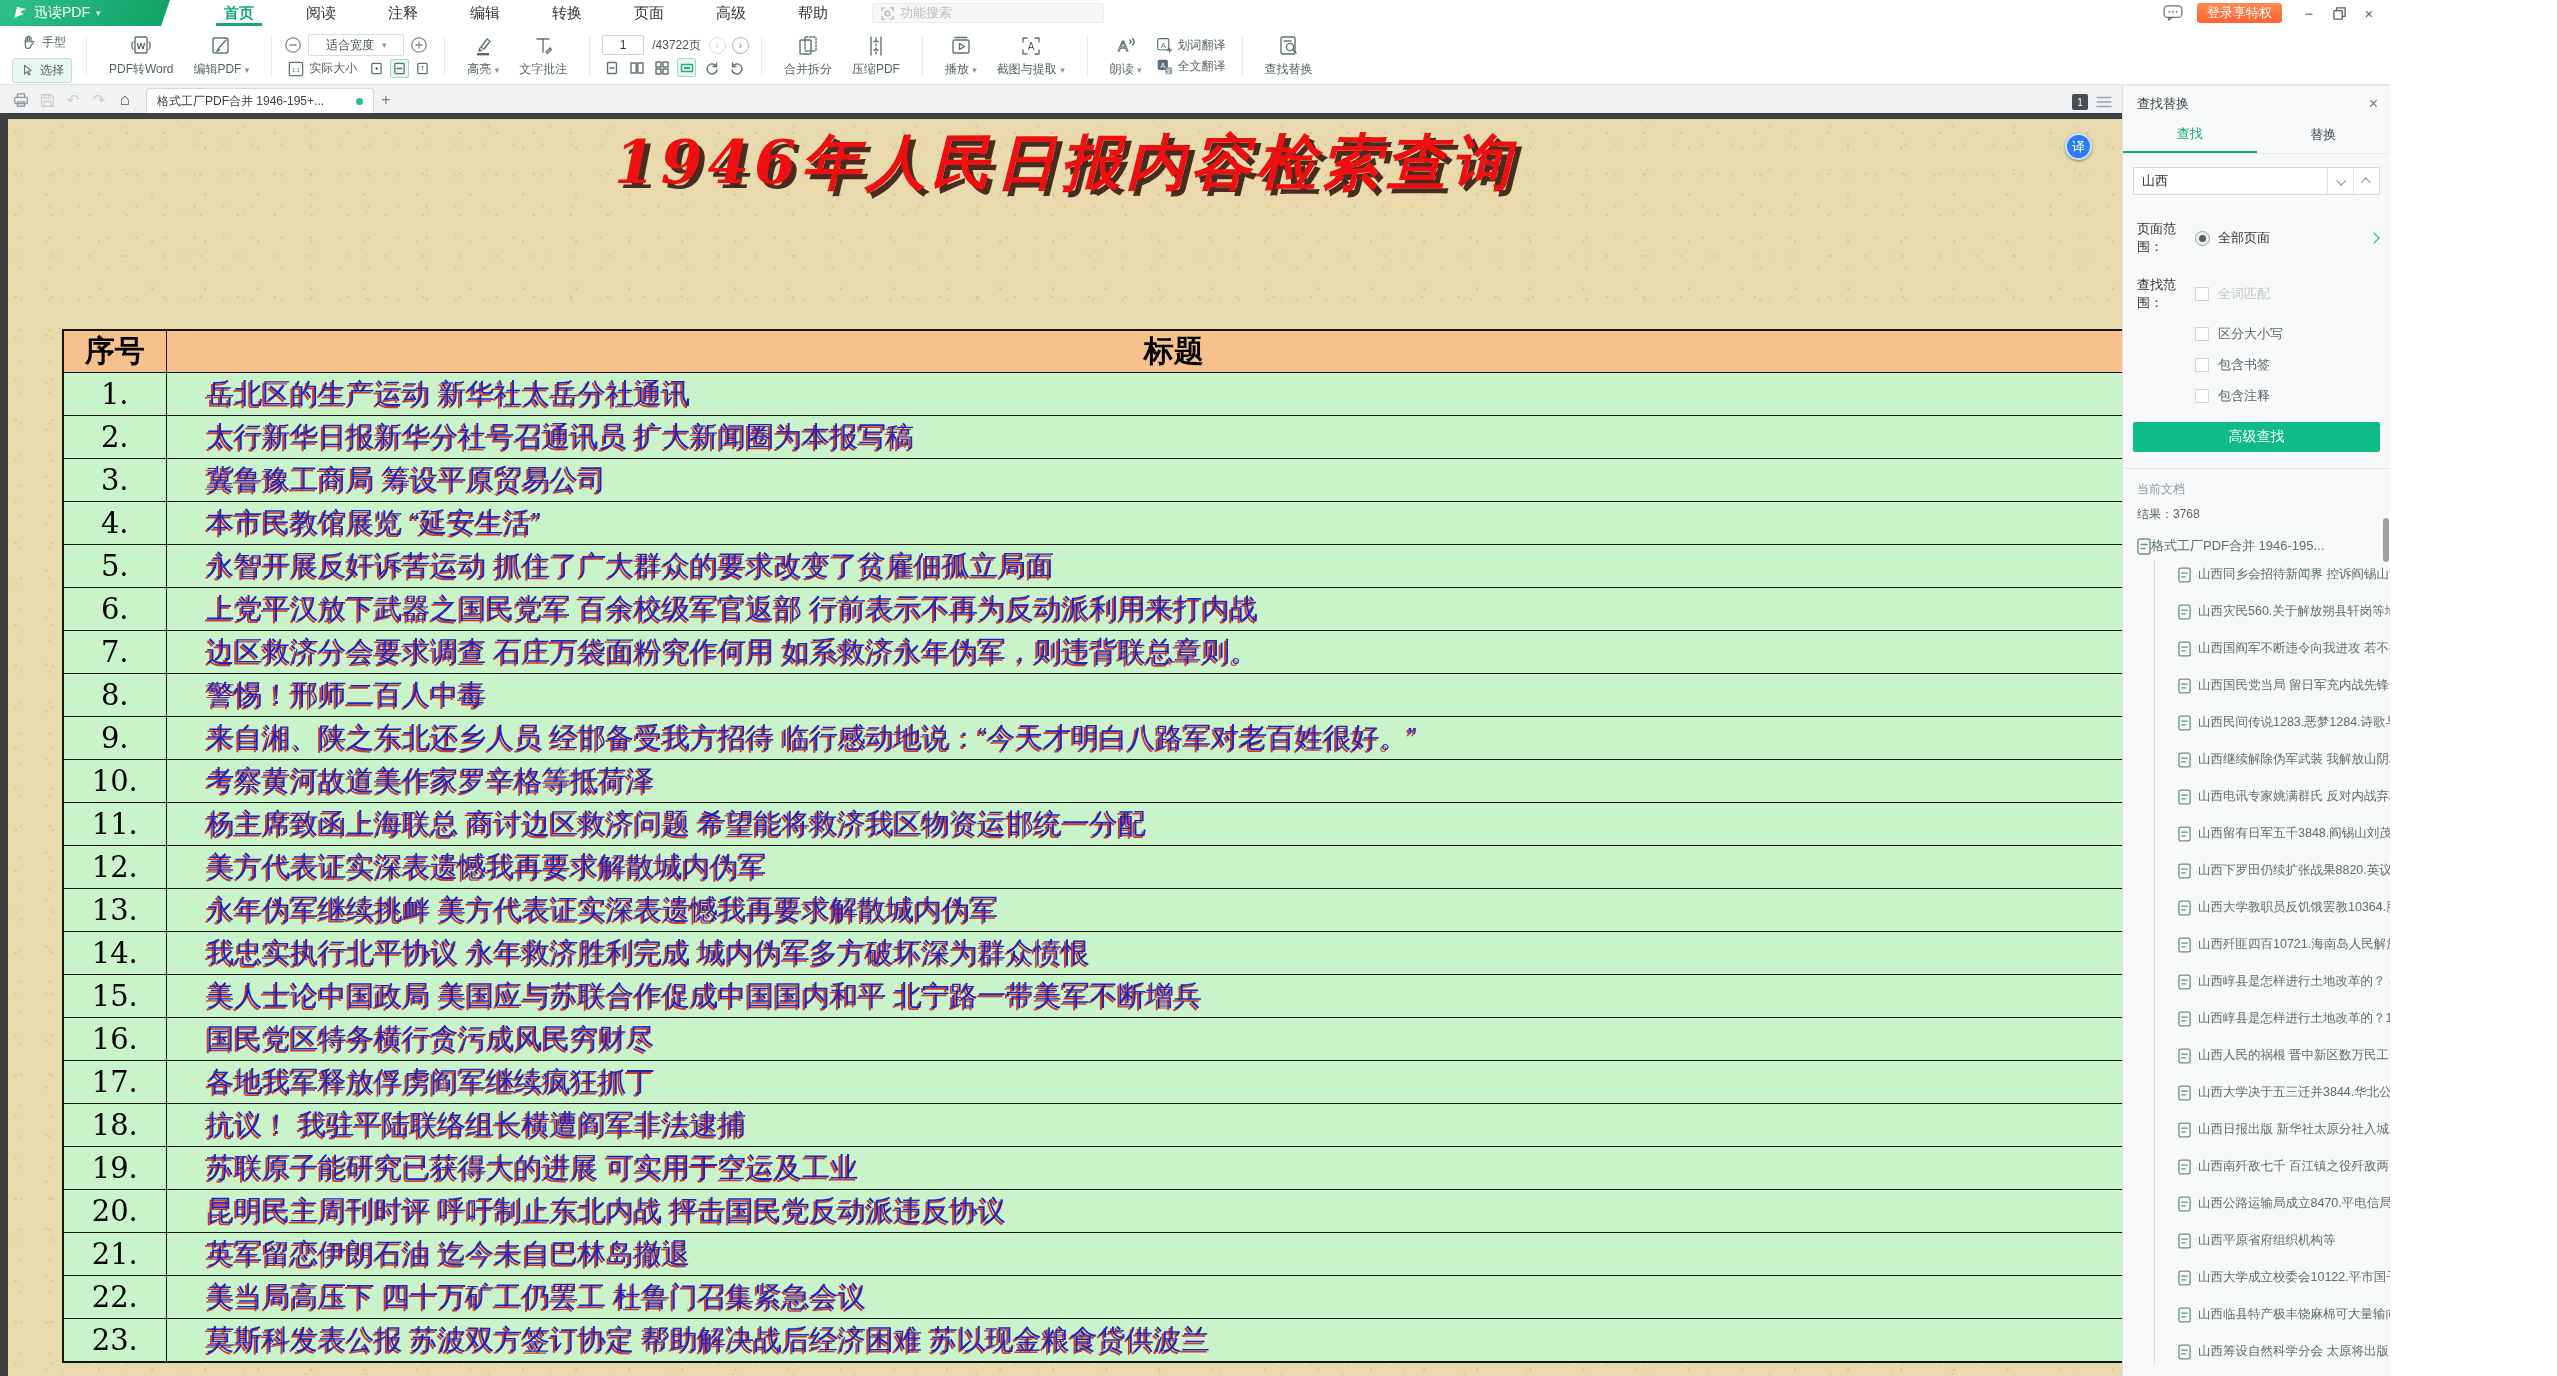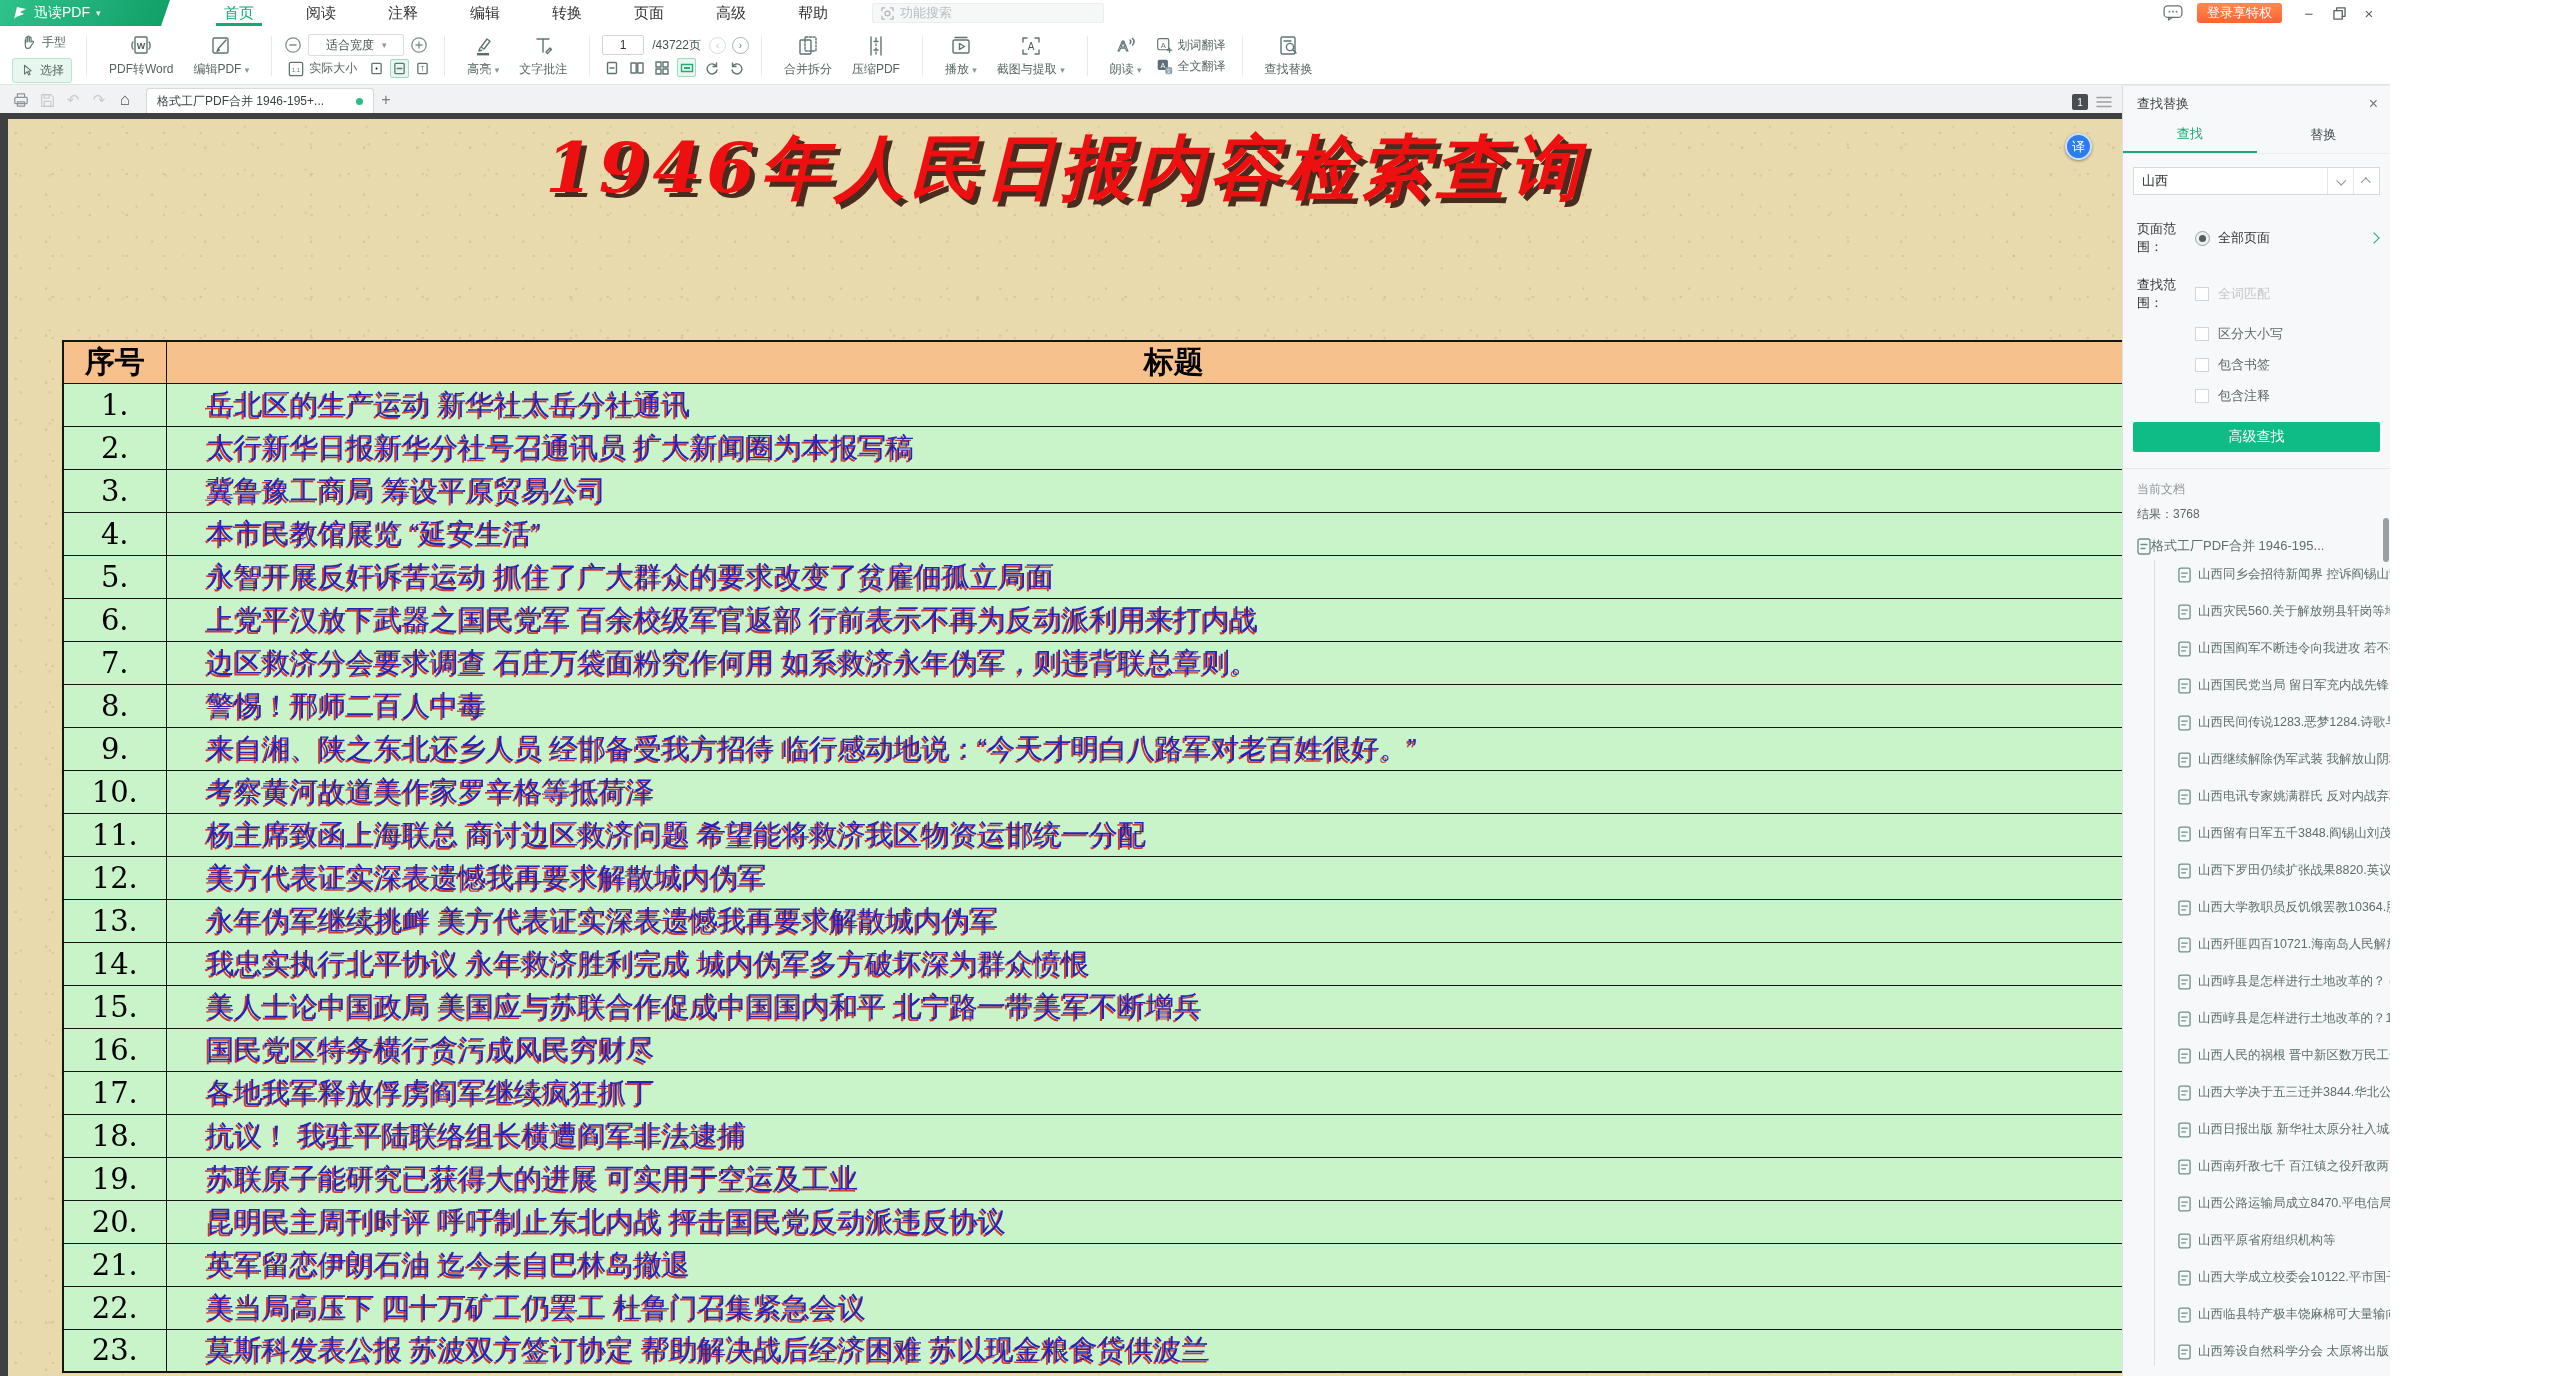--- a/index.html
+++ b/index.html
@@ -7,21 +7,21 @@
   body { font-family:"Liberation Sans", sans-serif; background:#fff; position:relative; }
 
   .app { width:2390px; height:1376px; display:flex; flex-direction:column; }
 
   
   .menubar { height:26px; display:flex; align-items:stretch; background:#fff; position:relative; z-index:5; }
   .logo { width:170px; background:linear-gradient(120deg,#30c28b,#119e67); clip-path:polygon(0 0,100% 0,calc(100% - 9px) 100%,0 100%); display:flex; align-items:center; gap:6px; padding-left:12px; color:#fff; font-size:14px; }
   .logo .caret { font-size:9px; opacity:.9; }
   .menu-tabs { display:flex; align-items:stretch; margin-left:28px; }
   .mtab { display:flex; align-items:center; padding:0 26px; font-size:15px; color:#333; position:relative; cursor:default; }
-  .mtab.active { color:#18a970; font-weight:normal;text-align:right; }
+  .mtab.active { color:#18a970; font-weight:bold;text-align:right; }
   .mtab.active::after { content:""; position:absolute; left:18px; right:18px; bottom:0; height:3px; background:#18a970; }
   .func-search { width:232px; height:20px; margin:3px 0 0 18px; background:#f6f7f7; border:1px solid #ececec; border-radius:2px; display:flex; align-items:center; gap:6px; padding:0 8px; color:#b9bfc1; font-size:13px; }
   .mspacer { flex:1; }
   .msgicon { display:flex; align-items:center; margin-right:14px; }
   .login-btn { align-self:center; height:20px; margin-right:14px; border:none; background:linear-gradient(#ff8a4e,#ff6233); color:#fff; font-size:13px; border-radius:3px; padding:0 10px; }
   .winbtns { display:flex; align-items:center; gap:4px; margin-right:8px; }
   .winbtn { width:26px; height:22px; display:flex; align-items:center; justify-content:center; color:#5a5f63; font-size:15px; }
 
   
   .toolbar { height:59px; display:flex; align-items:stretch; padding:2px 6px 0 6px; border-bottom:1px solid #e3e5e5; background:#fff; }
@@ -62,21 +62,21 @@
 
   
   .viewport { flex:1; position:relative; background:#3e4041; overflow:hidden; }
   .page { position:absolute; left:8px; top:6px; right:0; bottom:-60px; background-color:#e8daac;
     background-image:
       radial-gradient(circle at 21% 34%, rgba(150,112,52,.18) 1px, transparent 1.6px),
       radial-gradient(circle at 72% 61%, rgba(120,92,40,.15) 1px, transparent 1.6px),
       radial-gradient(circle at 44% 82%, rgba(205,178,116,.35) 1px, transparent 1.8px),
       radial-gradient(circle at 88% 18%, rgba(150,120,60,.12) 1px, transparent 1.5px);
     background-size:37px 41px, 53px 47px, 29px 31px, 61px 43px; }
-  .doc-title { margin-top:12px; text-align:center; font-family:"DejaVu Serif", serif; font-style:italic; font-weight:bold; font-size:70px; letter-spacing:5px; color:#ee1010; text-shadow:5px 5px 0 rgba(45,12,6,.85); line-height:1.05; }
+  .doc-title { margin-top:12px; text-align:center; font-family:"DejaVu Serif", serif; font-style:italic; font-weight:bold; font-size:60px; letter-spacing:5px; color:#ee1010; text-shadow:5px 5px 0 rgba(45,12,6,.85); line-height:1.05; }
   .doc-table { border-collapse:collapse; margin:135px 0 0 54px; width:2121px; table-layout:fixed; }
   .doc-table th, .doc-table td { border:1px solid #151515; }
   .doc-table { border:2px solid #151515; }
   .doc-table th { background:#f6c18c; height:42px; font-size:30px; color:#000; font-weight:bold; }
   .doc-table .colnum { width:103px; }
   .doc-table td { background:#c9f3c9; height:43px; }
   .td-num { text-align:center; font-family:"DejaVu Serif", serif; font-size:29px; color:#000; }
   .td-title { padding-left:40px; font-size:28px; color:#2323bd; font-weight:500; text-shadow:-2px 2px 0 rgba(205,10,10,.8); white-space:nowrap; overflow:hidden; }
   .float-translate { position:absolute; top:20px; right:30px; width:27px; height:27px; border-radius:50%; background:#2d7ded; border:2px solid rgba(235,243,255,.85); color:#fff; font-size:13px; display:flex; align-items:center; justify-content:center; box-shadow:0 1px 3px rgba(0,0,0,.4); }
 

